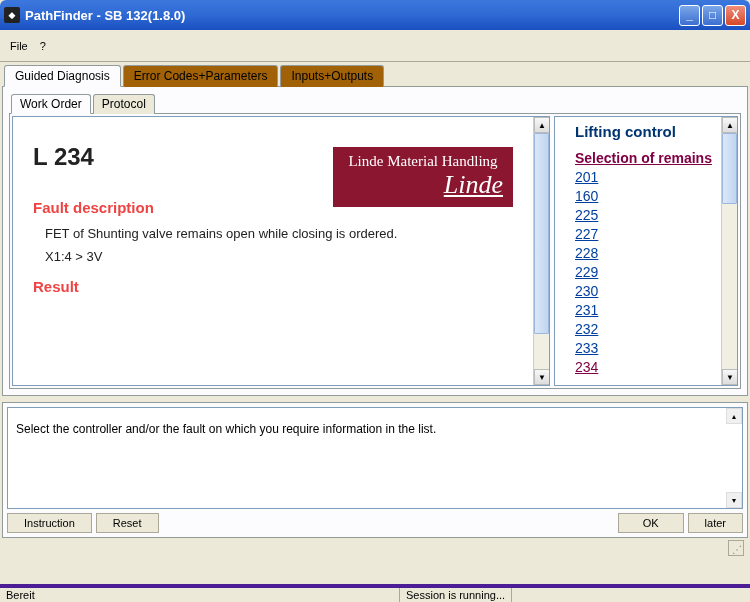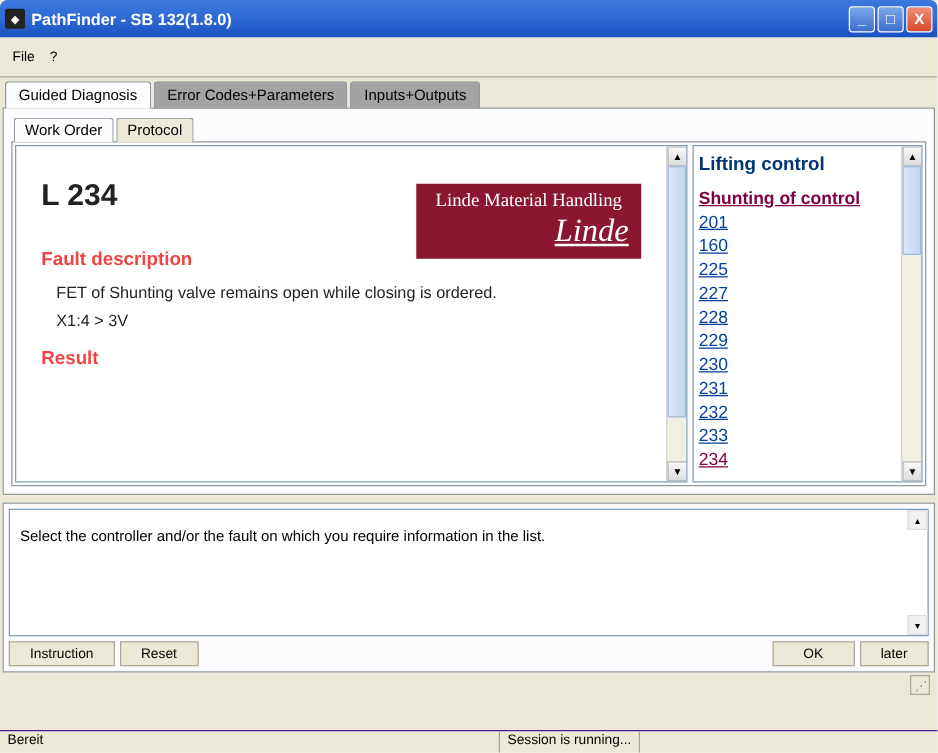--- a/index.html
+++ b/index.html
@@ -12,21 +12,21 @@
   .tb-btn { width: 21px; height: 21px; border: 1px solid #fff; border-radius: 3px; display:flex;align-items:center;justify-content:center;font-weight:bold;font-size:12px;cursor:pointer; }
   .tb-min, .tb-max { background: linear-gradient(to bottom,#7ba7e8,#3c6ed0); }
   .tb-close { background: linear-gradient(to bottom,#f08d7a,#d6482a); }
   
   .menubar { height: 32px; background: #ece9d8; display: flex; align-items: center; padding: 0 4px; border-bottom: 1px solid #aca899; }
   .menu-item { padding: 2px 6px; cursor: pointer; }
   
   .client { padding: 2px; }
   
   .tabstrip { display: flex; position: relative; top: 1px; z-index: 2; padding-left: 2px;}
-  .tab { background: #a3a3a3; border: 1px solid #919b9c; border-bottom: none; padding: 3px 10px; margin-right: 2px; border-top-left-radius: 3px; border-top-right-radius: 3px; cursor: pointer; font-size: 12px;}
+  .tab { background: #a16207; border: 1px solid #919b9c; border-bottom: none; padding: 3px 10px; margin-right: 2px; border-top-left-radius: 3px; border-top-right-radius: 3px; cursor: pointer; font-size: 12px;}
   .tab.active { background: #fcfcfe; border-bottom: 1px solid #fcfcfe; }
   .tabpanel { border: 1px solid #919b9c; background: #fcfcfe; padding: 6px; }
   
   .inner-tabstrip { display:flex; position:relative; top:1px; z-index:2; padding-left:2px;}
   .inner-tab { background:#ece9d8; border:1px solid #919b9c; border-bottom:none; padding:2px 8px; margin-right:2px; border-top-left-radius:3px; border-top-right-radius:3px;cursor:pointer;font-size:12px;}
   .inner-tab.active { background:#fcfcfe; border-bottom:1px solid #fcfcfe;}
   .inner-panel { border:1px solid #919b9c; background:#fcfcfe; height: 276px; display:flex; gap:4px; padding:2px;}
   
   .scrollpane { position:relative; border:1px solid #7f9db9; background:#fff; overflow:hidden;}
   .scrollpane.left { flex:1; }
@@ -39,40 +39,40 @@
   .sb-btn.down{position:absolute;bottom:0;}
   
   .content-left { padding: 10px 20px; color:#222;}
   .content-left h1 { font-size: 24px; font-weight:bold; margin: 16px 0 28px 0; font-family: Arial;}
   .content-left h3 { font-size: 15px; font-weight:bold; color:#ef4444; margin: 14px 0 10px 0;}
   .content-left p { font-size: 13px; margin-left: 12px; margin-bottom:8px;}
   .logo { position:absolute; top:30px; right:36px; width:180px; height:60px; background:#8a1630; color:#fff; padding:6px 10px; font-family: 'Georgia', serif;}
   .logo .small{font-size:15px; display:block;text-align:center;}
   .logo .big{font-size:26px; font-style:italic; text-align:right; display:block; text-decoration:underline;}
   
-  .content-right { padding: 6px 4px; }
+  .content-right { padding: 6px 4px; margin-left: 16px; }
   .content-right .hdr { font-size:15px; font-weight:bold; color:#003572; margin-bottom:10px;}
   .content-right .subhdr { font-size:14px; font-weight:bold; color:#800044; text-decoration:underline; margin-bottom:2px;}
   .nav-link { display:block; font-size:14px; color:#003f9e; text-decoration:underline; cursor:pointer; line-height:19px;}
   .nav-link.current { color:#800044; }
   
   .lower-panel { margin-top:6px; border:1px solid #919b9c; background:#fcfcfe; padding:4px;}
   .info-box { border:1px solid #7f9db9; background:#fff; height:102px; padding:14px 8px; position:relative; font-size:12px;}
   .info-scroll{position:absolute;right:0;top:0;bottom:0;width:16px;}
   .info-scroll .isb{width:16px;height:16px;background:#f0f0f0;border:1px solid #ddd;font-size:8px;display:flex;align-items:center;justify-content:center;}
   .btn-row { display:flex; gap:4px; margin-top:4px;}
   .btn { border:1px solid #aca899; background:#ece9d8; padding:3px 16px; font-size:11px; cursor:pointer;text-align:right;}
   .btn.primary{padding:3px 24px;}
   .spacer{flex:1;}
   
   .grip { display:flex; justify-content:flex-end; padding:2px 4px 0 0;}
   .grip-box{width:16px;height:16px;border:1px solid #aca899;background:#ece9d8;display:flex;align-items:flex-end;justify-content:flex-end;padding:1px;cursor:nwse-resize;}
   .grip-lines{font-size:10px;color:#888;line-height:8px;}
   
-  .statusbar { position:absolute; bottom:0; left:0; right:0; height:18px; background:#ece9d8; border-top:1px solid #4c1d95; display:flex; font-size:11px;}
+  .statusbar { position:absolute; bottom:0; left:0; right:0; height:18px; background:#ece9d8; border-top:4px solid #4c1d95; display:flex; font-size:11px;}
   .status-cell { padding:1px 6px; border-right:1px solid #aca899;}
   .status-cell.w1{width:400px;}
 </style>
 </head>
 <body>
 
 <div class="titlebar">
   <div class="titlebar-icon">◆</div>
   <div class="titlebar-text">PathFinder - SB 132(1.8.0)</div>
   <div class="titlebar-btns">
@@ -117,21 +117,21 @@
           <div class="sb-track">
             <div class="sb-thumb" style="top:0;height:85%;"></div>
           </div>
           <div class="sb-btn down">▼</div>
         </div>
       </div>
 
       <div class="scrollpane right">
         <div class="content-right">
           <div class="hdr">Lifting control</div>
-          <div class="subhdr">Shunting of control</div>
+          <div class="subhdr">Selection of remains</div>
           <div id="nav-links">
               <a class="nav-link">201</a>
               <a class="nav-link">160</a>
               <a class="nav-link">225</a>
               <a class="nav-link">227</a>
               <a class="nav-link">228</a>
               <a class="nav-link">229</a>
               <a class="nav-link">230</a>
               <a class="nav-link">231</a>
               <a class="nav-link">232</a>

